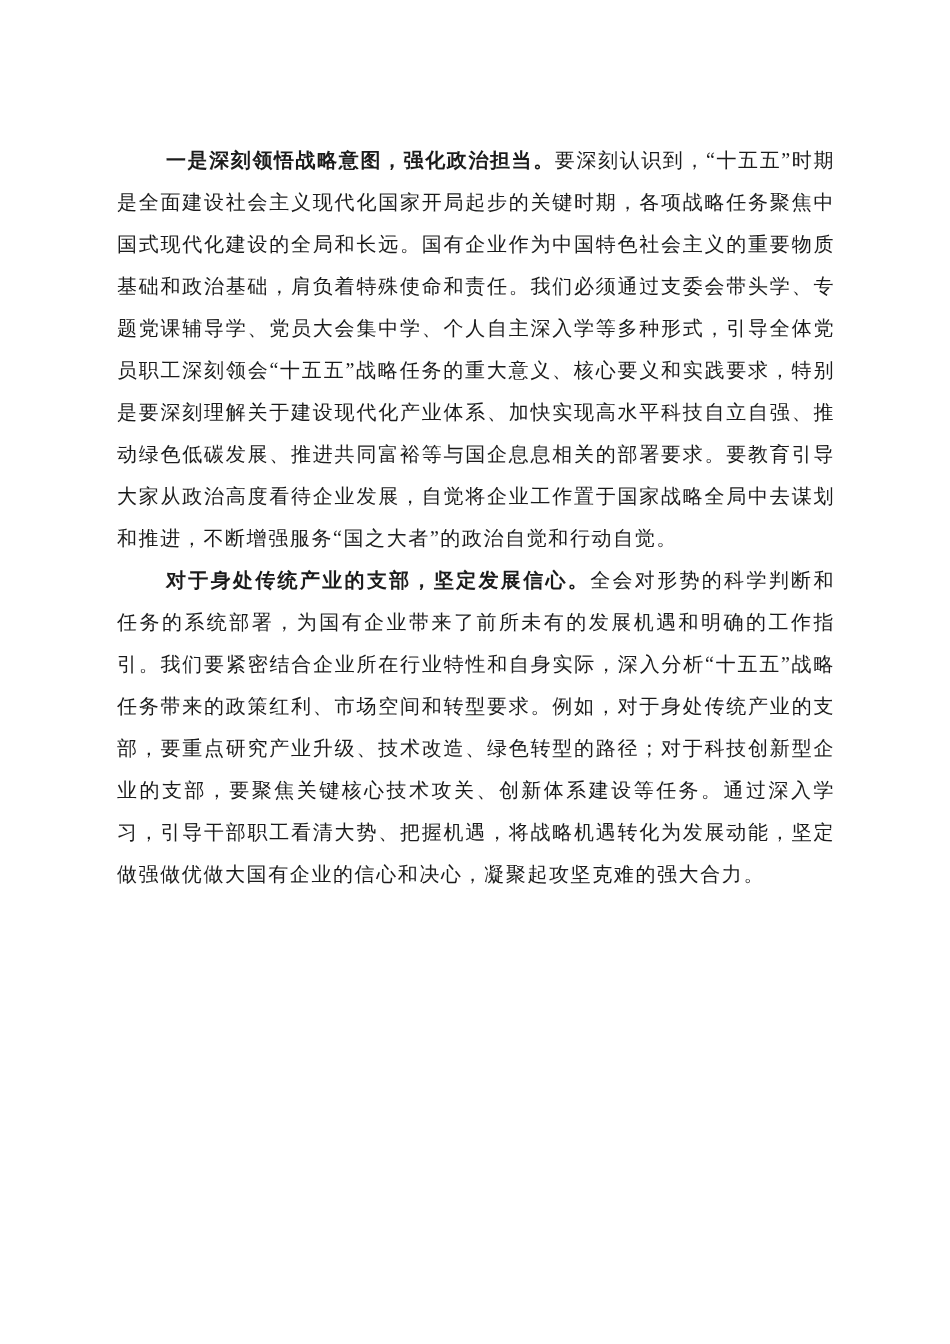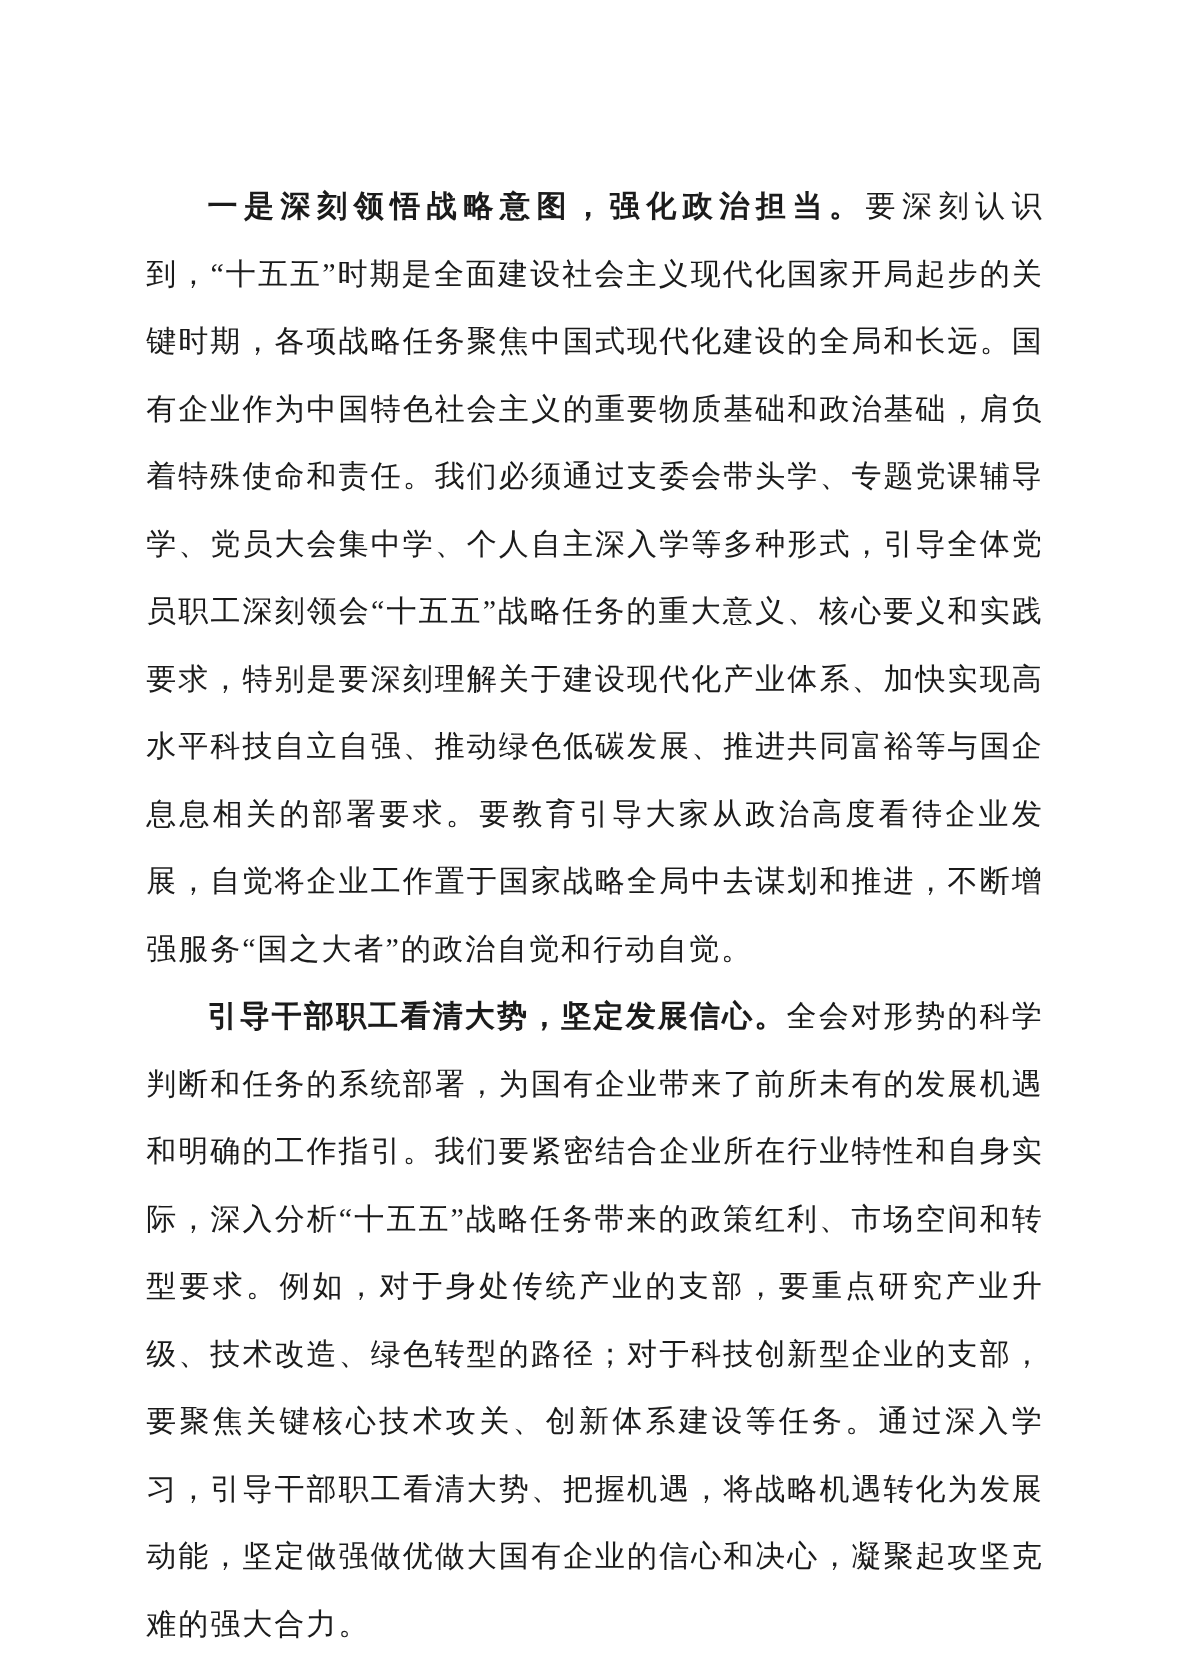--- a/index.html
+++ b/index.html
@@ -16,31 +16,31 @@
     box-sizing: border-box;
     width: 950px;
     height: 1344px;
     background: #ffffff;
     padding: 139px 115px 0 117px;
     font-family: "Liberation Serif", "DejaVu Serif", serif;
     color: #1b1b1b;
   }
   .para {
     margin: 0;
-    font-size: 24px;
-    line-height: 54px;
+    font-size: 20px;
+    line-height: 42px;
     letter-spacing: 1.6px;
     text-align: justify;
     text-justify: inter-ideograph;
     text-indent: 49px;
     word-break: break-all;
   }
   .para .lead {
     font-weight: 700;
   }
 </style>
 </head>
 <body>
 
 <div class="page">
   <p class="para"><span class="lead">一是深刻领悟战略意图，强化政治担当。</span><span class="body-text">要深刻认识到，“十五五”时期是全面建设社会主义现代化国家开局起步的关键时期，各项战略任务聚焦中国式现代化建设的全局和长远。国有企业作为中国特色社会主义的重要物质基础和政治基础，肩负着特殊使命和责任。我们必须通过支委会带头学、专题党课辅导学、党员大会集中学、个人自主深入学等多种形式，引导全体党员职工深刻领会“十五五”战略任务的重大意义、核心要义和实践要求，特别是要深刻理解关于建设现代化产业体系、加快实现高水平科技自立自强、推动绿色低碳发展、推进共同富裕等与国企息息相关的部署要求。要教育引导大家从政治高度看待企业发展，自觉将企业工作置于国家战略全局中去谋划和推进，不断增强服务“国之大者”的政治自觉和行动自觉。</span></p>
-  <p class="para"><span class="lead">引导干部职工看清大势，坚定发展信心。</span><span class="body-text">全会对形势的科学判断和任务的系统部署，为国有企业带来了前所未有的发展机遇和明确的工作指引。我们要紧密结合企业所在行业特性和自身实际，深入分析“十五五”战略任务带来的政策红利、市场空间和转型要求。例如，对于身处传统产业的支部，要重点研究产业升级、技术改造、绿色转型的路径；对于科技创新型企业的支部，要聚焦关键核心技术攻关、创新体系建设等任务。通过深入学习，引导干部职工看清大势、把握机遇，将战略机遇转化为发展动能，坚定做强做优做大国有企业的信心和决心，凝聚起攻坚克难的强大合力。</span></p>
+  <p class="para"><span class="lead">对于身处传统产业的支部，坚定发展信心。</span><span class="body-text">全会对形势的科学判断和任务的系统部署，为国有企业带来了前所未有的发展机遇和明确的工作指引。我们要紧密结合企业所在行业特性和自身实际，深入分析“十五五”战略任务带来的政策红利、市场空间和转型要求。例如，对于身处传统产业的支部，要重点研究产业升级、技术改造、绿色转型的路径；对于科技创新型企业的支部，要聚焦关键核心技术攻关、创新体系建设等任务。通过深入学习，引导干部职工看清大势、把握机遇，将战略机遇转化为发展动能，坚定做强做优做大国有企业的信心和决心，凝聚起攻坚克难的强大合力。</span></p>
 </div>
 
 </body></html>

